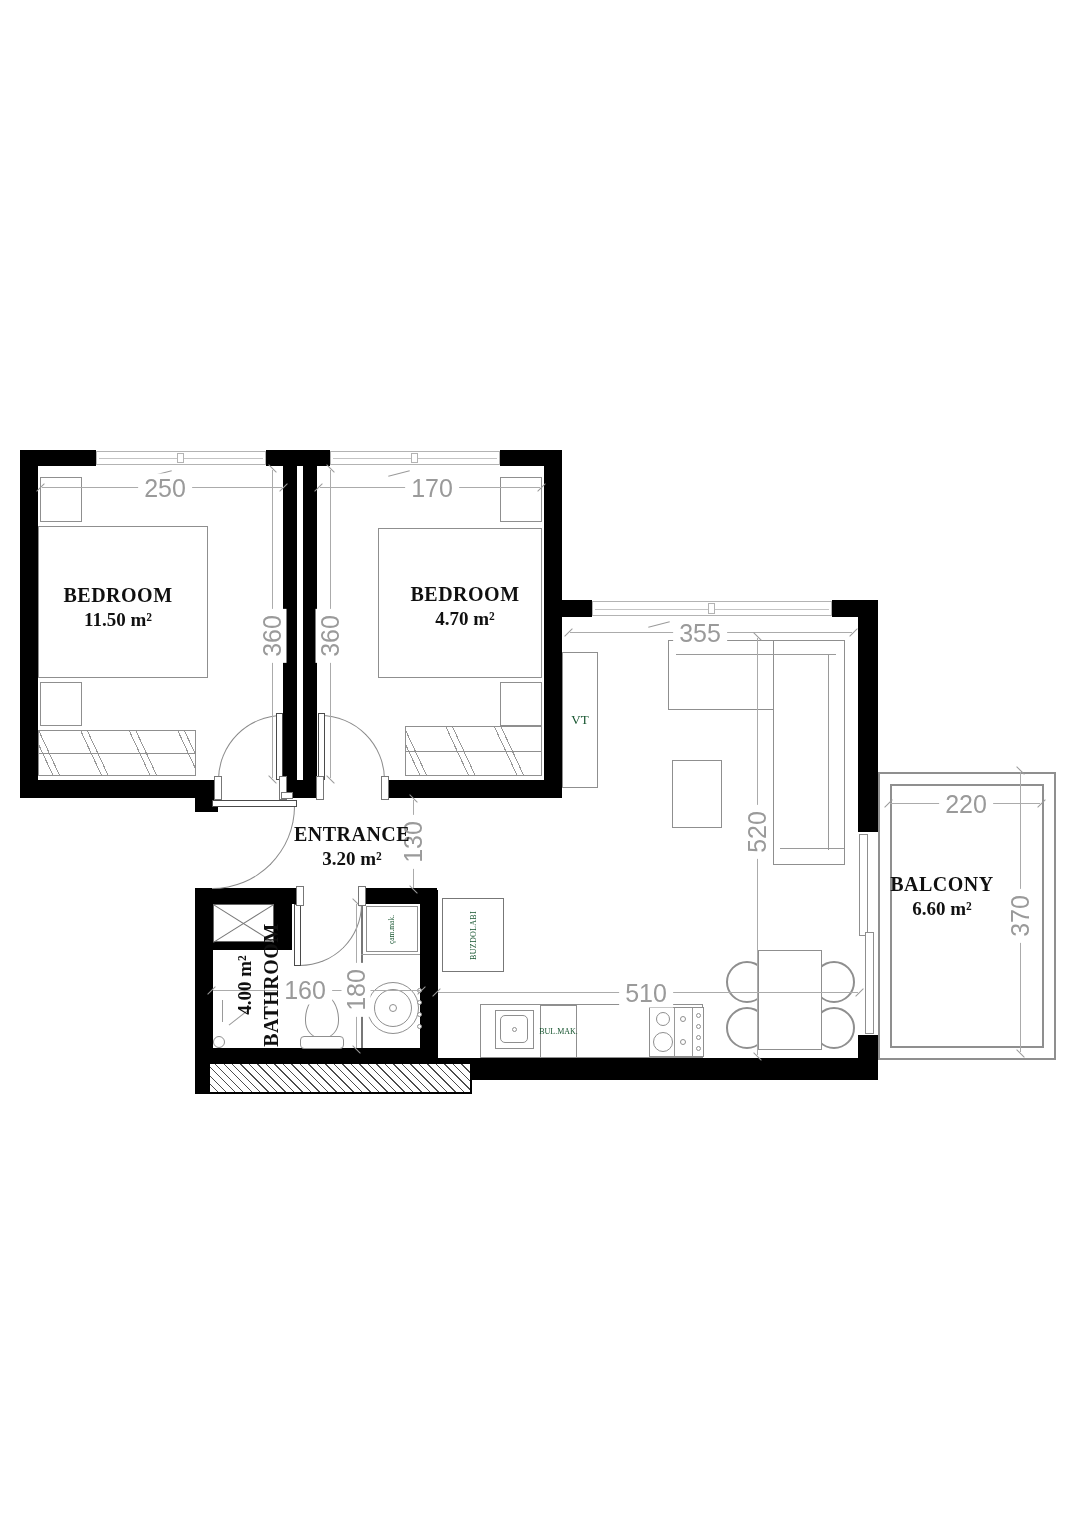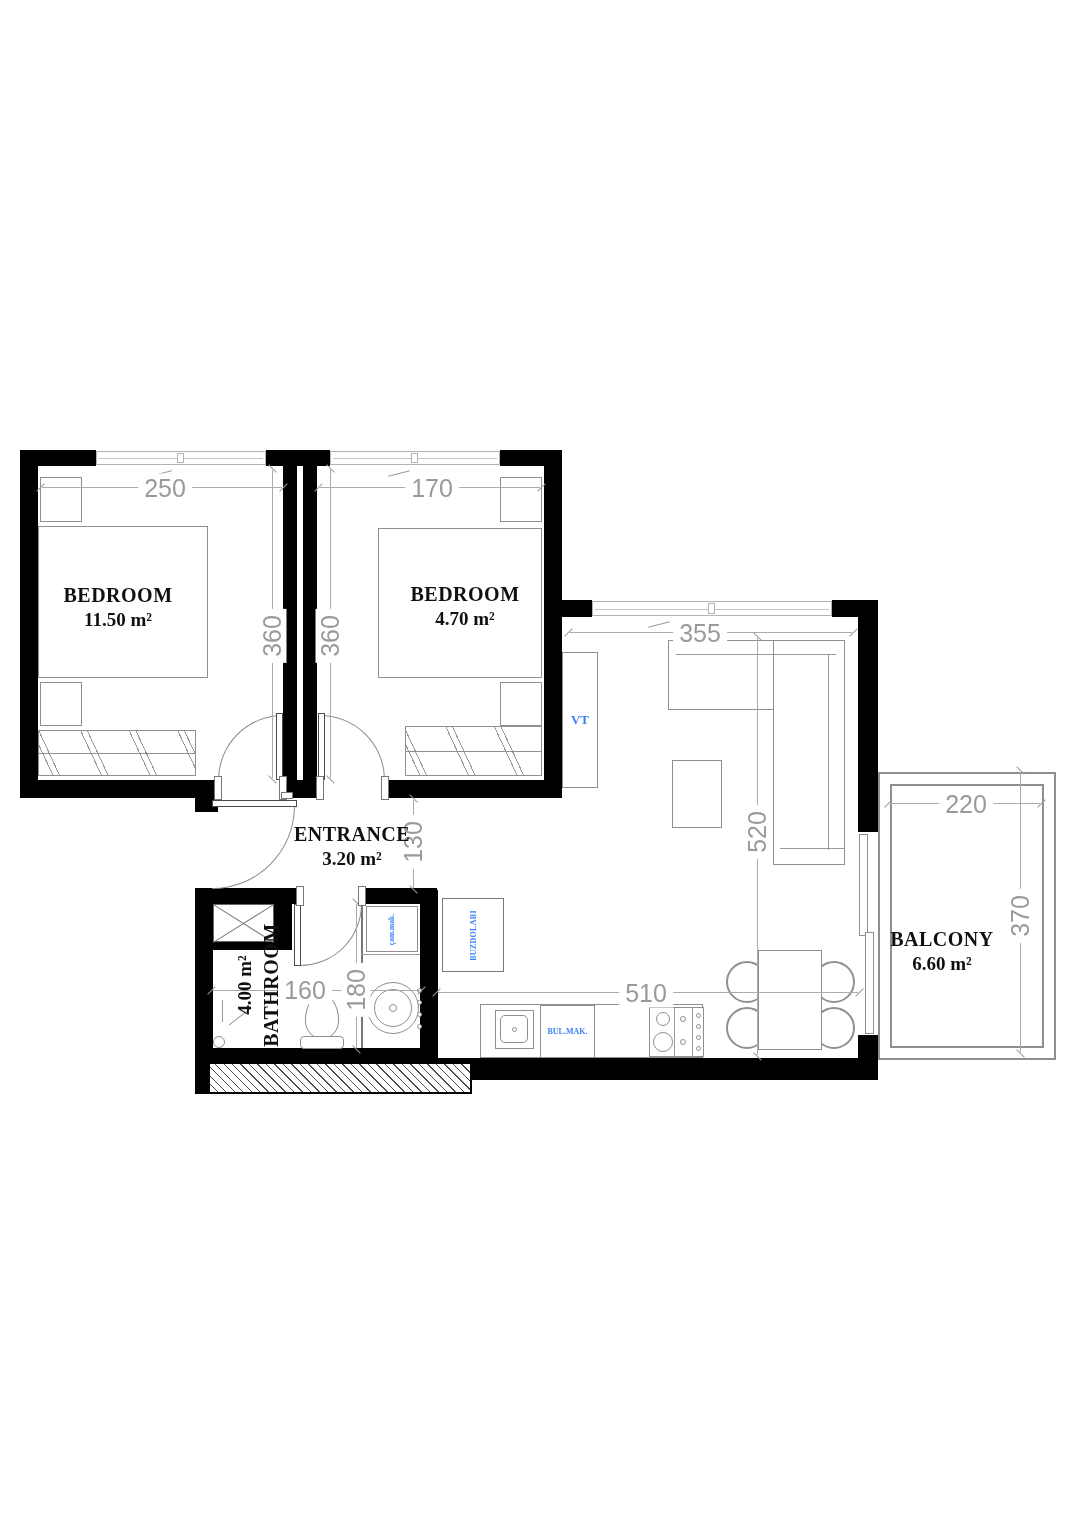--- a/index.html
+++ b/index.html
@@ -35,21 +35,21 @@
   .jamb{position:absolute;background:#fff;border:1px solid #777;box-sizing:border-box;z-index:3}
   .chair{position:absolute;width:42px;height:42px;border:2px solid #8f8f8f;border-radius:50%;
          background:#fff;box-sizing:border-box}
   .circ{border-radius:50%}
   .ward{background:
     repeating-linear-gradient(65deg,rgba(0,0,0,0) 0 12px,#999 12px 13px,rgba(0,0,0,0) 13px 18px,#999 18px 19px,rgba(0,0,0,0) 19px 44px)}
   .ward .mid{position:absolute;left:0;right:0;top:50%;height:1px;background:#8f8f8f}
   .hatch{position:absolute;border:2px solid #000;box-sizing:border-box;
     background:repeating-linear-gradient(45deg,#fff 0 5px,#4d4d4d 5px 6px);z-index:4}
   .applabel{position:absolute;display:flex;align-items:center;justify-content:center;
-            color:#3b82f6;font-weight:bold;z-index:2}
+            color:#14532d;font-weight:normal;z-index:2}
   .applabel span{display:block}
   .vrot span{transform:rotate(-90deg);white-space:nowrap}
   .xline{position:absolute;background:#777;height:1px}
 </style>
 </head>
 <body>
 
 <div id="plan">
 
   <div class="wall" style="left:20px;top:450px;width:18px;height:348px"></div>
@@ -127,21 +127,21 @@
   <div class="chair" style="left:813px;top:961px"></div>
   <div class="chair" style="left:726px;top:1007px"></div>
   <div class="chair" style="left:813px;top:1007px"></div>
   <div class="furn" style="left:758px;top:950px;width:64px;height:100px"></div>
 
   <div class="furn nofill" style="left:480px;top:1004px;width:223px;height:54px"></div>
   <div class="furn" style="left:495px;top:1010px;width:39px;height:39px">
     <div class="furn" style="left:4px;top:4px;width:28px;height:28px;border-radius:5px"></div>
     <div class="furn circ" style="left:16px;top:16px;width:5px;height:5px"></div>
   </div>
-  <div class="furn applabel" style="left:540px;top:1005px;width:55px;height:53px;font-size:8px">
+  <div class="furn applabel" style="left:540px;top:1005px;width:37px;height:53px;font-size:8px">
     <span>BUL.MAK.</span>
   </div>
   <div class="furn" style="left:649px;top:1007px;width:55px;height:50px">
     <div class="gline" style="left:24px;top:0;width:1px;height:48px"></div>
     <div class="gline" style="left:42px;top:0;width:1px;height:48px"></div>
     <div class="furn circ" style="left:6px;top:4px;width:14px;height:14px"></div>
     <div class="furn circ" style="left:3px;top:24px;width:20px;height:20px"></div>
     <div class="furn circ" style="left:30px;top:8px;width:6px;height:6px"></div>
     <div class="furn circ" style="left:30px;top:31px;width:6px;height:6px"></div>
     <div class="furn circ" style="left:46px;top:5px;width:5px;height:5px"></div>
@@ -233,18 +233,18 @@
     <span class="ar">4.70 m²</span>
   </div>
   <div class="rlabel" style="left:352px;top:846px">
     <span class="nm">ENTRANCE</span>
     <span class="ar">3.20 m²</span>
   </div>
   <div class="rlabel rot" style="left:258px;top:985px">
     <span class="ar">4.00 m²</span>
     <span class="nm">BATHROOM</span>
   </div>
-  <div class="rlabel" style="left:942px;top:951px">
+  <div class="rlabel" style="left:942px;top:896px">
     <span class="nm">BALCONY</span>
     <span class="ar">6.60 m²</span>
   </div>
 
 </div>
 
 </body></html>

